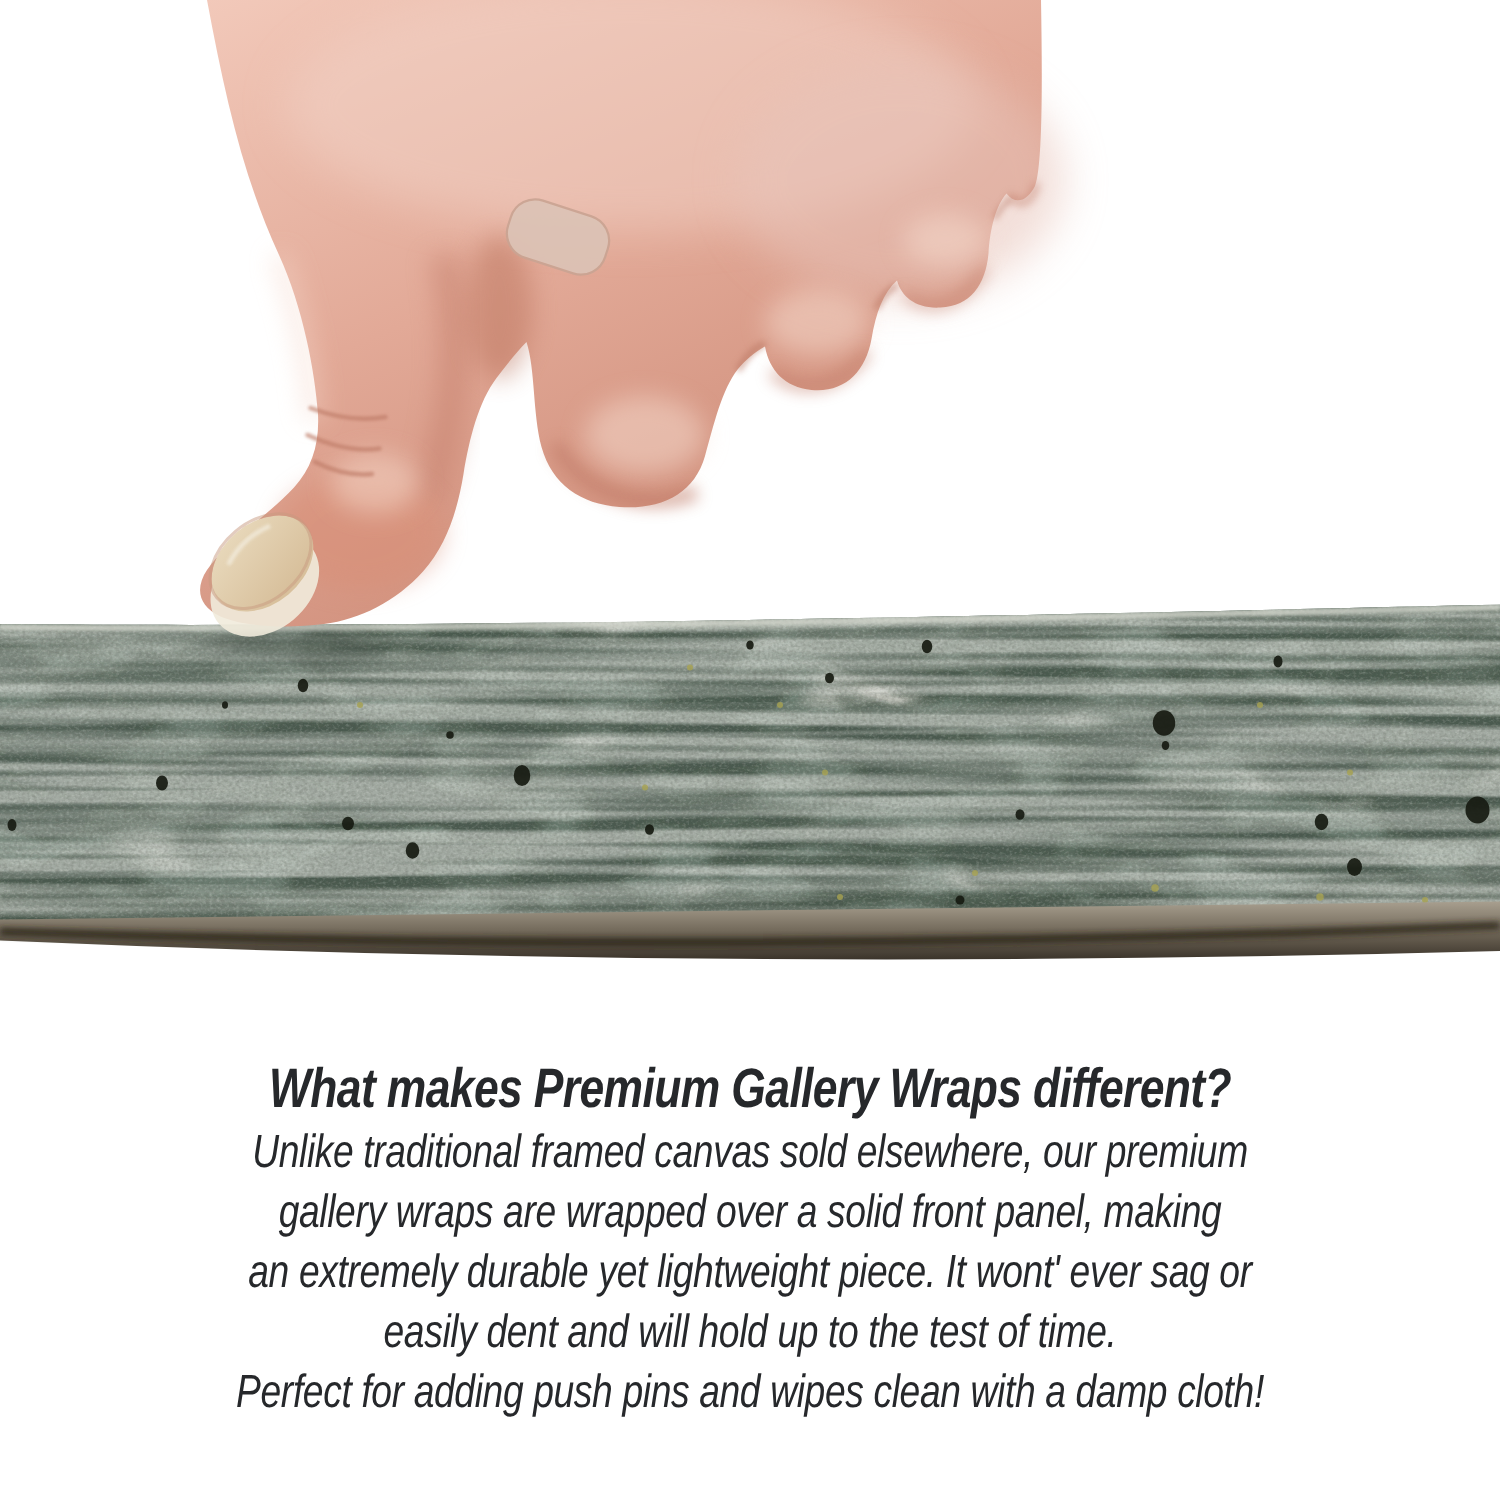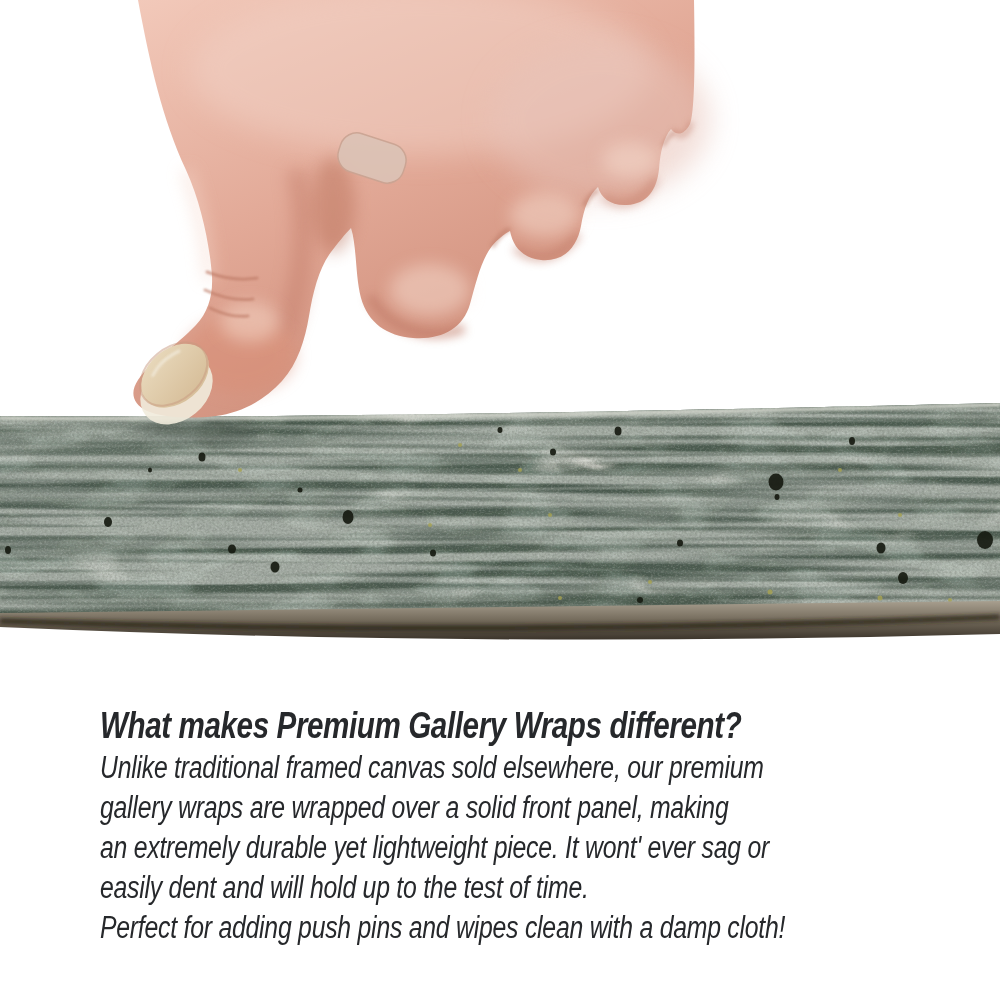--- a/index.html
+++ b/index.html
@@ -12,21 +12,21 @@
   .hand-fill{fill:url(#skinGrad);}
   .stop-skin-a{stop-color:var(--skin-light,#f2c9ba);}
   .stop-skin-b{stop-color:var(--skin-mid,#e2a997);}
   .stop-skin-c{stop-color:var(--skin-deep,#cd8b77);}
   .stop-nail-a{stop-color:var(--nail,#e9dabd);}
   .stop-nail-b{stop-color:#d8c09c;}
   .stop-edge-a{stop-color:var(--panel-edge-light,#a89f8f);}
   .stop-edge-b{stop-color:#6e6556;}
   .stop-edge-c{stop-color:var(--panel-edge-dark,#3b342b);}
 
-  .caption{position:absolute;left:0;top:703px;width:1000px;text-align:left;
+  .caption{position:absolute;left:0;top:703px;width:1000px;text-align:center;
            color:var(--text,#26282b);font-style:italic;}
   .caption .heading{font-size:37px;font-weight:700;line-height:45px;letter-spacing:-0.5px;
                     transform:scaleX(0.80);transform-origin:50% 50%;white-space:nowrap;}
   .caption .line{font-size:31px;font-weight:400;line-height:40px;letter-spacing:-0.3px;
                  transform:scaleX(0.80);transform-origin:50% 50%;white-space:nowrap;}
 </style>
 </head>
 <body>
 
 <div class="stage">

